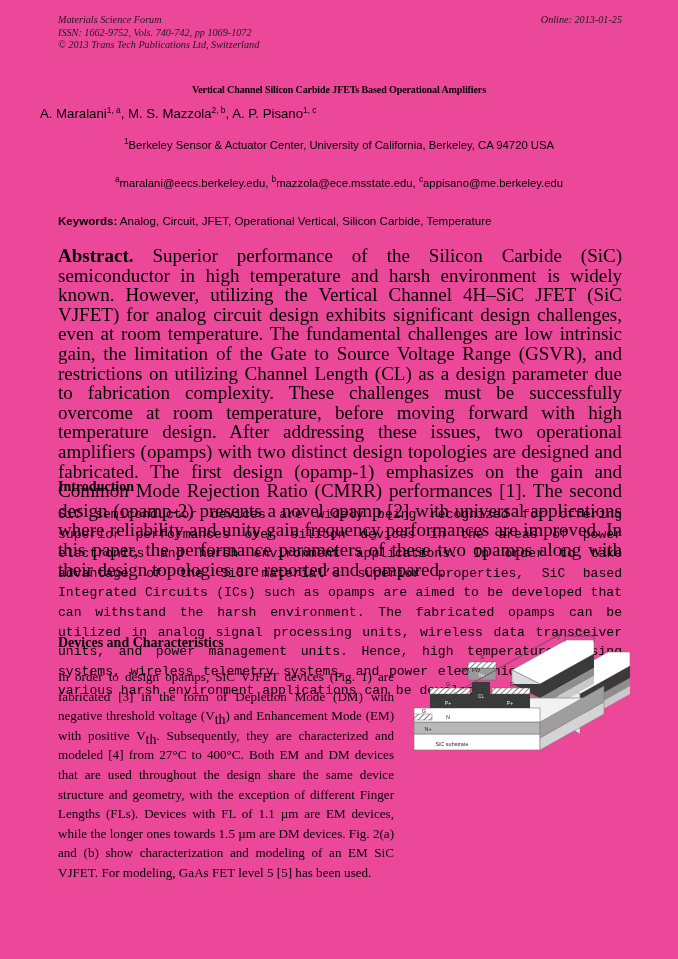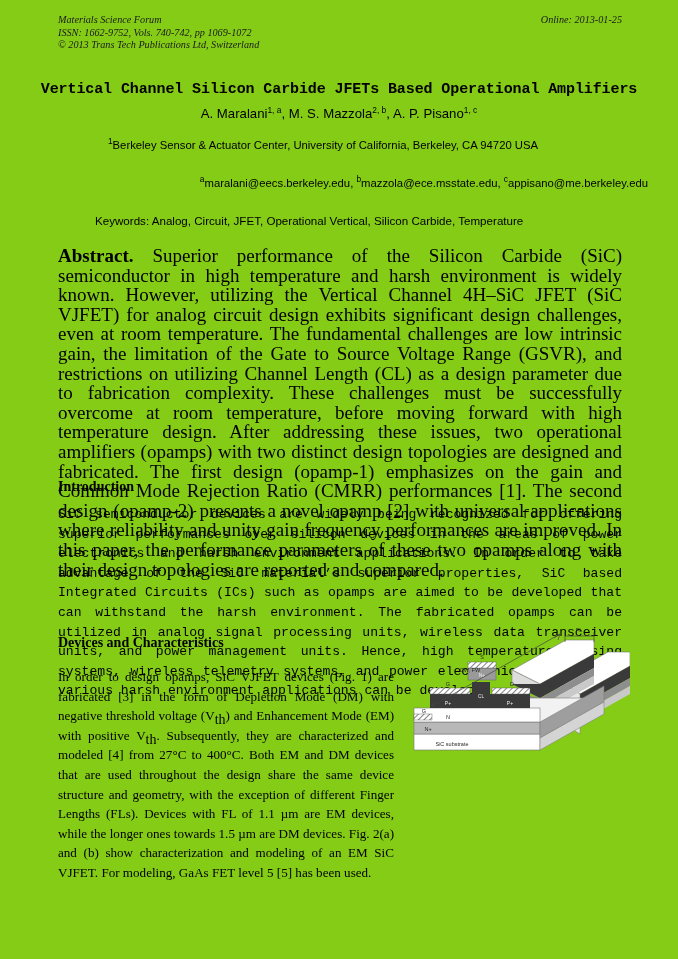--- a/index.html
+++ b/index.html
@@ -4,21 +4,21 @@
 <style>
   html, body {
     margin: 0;
     padding: 0;
     background: #ffffff;
   }
   .page {
     position: relative;
     width: 678px;
     height: 959px;
-    background: #84cc16;
+    background: #ec4899;
     overflow: hidden;
     font-family: "Liberation Serif", serif;
     color: #000000;
   }
 
   
   .journal-header {
     position: absolute;
     left: 58px;
     top: 14px;
@@ -40,82 +40,80 @@
     font-style: italic;
   }
 
   
   .title {
     position: absolute;
     left: 40px;
     top: 80px;
     width: 598px;
     text-align: center;
-    font-family: Liberation Mono, monospace;
+    font-family: Liberation Serif, serif;
     font-weight: bold;
-    font-size: 15px;
+    font-size: 10px;
     line-height: 19px;
     letter-spacing: -0.1px;
   }
 
   
   .authors {
     position: absolute;
     left: 40px;
     top: 105px;
     width: 598px;
-    text-align: center;
     font-family: "Liberation Sans", sans-serif;
     font-size: 13.2px;
     line-height: 17px;
   }
   .authors sup, .affil sup, .emails sup {
     font-size: 8.4px;
     vertical-align: super;
     line-height: 0;
   }
 
   
   .affil {
     position: absolute;
-    left: 14px;
+    left: 30px;
     top: 136px;
     width: 618px;
     text-align: center;
     font-family: "Liberation Sans", sans-serif;
     font-size: 11.3px;
     line-height: 19.5px;
   }
   .affil-line { white-space: nowrap; }
 
   .emails {
     position: absolute;
     left: 30px;
     top: 175px;
     width: 618px;
-    text-align: right;
+    text-align: center;
     font-family: "Liberation Sans", sans-serif;
     font-size: 11.3px;
     line-height: 17px;
     white-space: nowrap;
   }
 
   
   .keywords {
     position: absolute;
     left: 58px;
     top: 213px;
     width: 564px;
     font-family: "Liberation Sans", sans-serif;
     font-size: 11.6px;
     line-height: 15px;
   }
   .keywords .kw-label {
-    font-weight: normal;
-    margin-left: 37px;
+    font-weight: bold;
   }
 
   
   .abstract {
     position: absolute;
     left: 58px;
     top: 246px;
     width: 564px;
     font-size: 19px;
     line-height: 19.6px;

